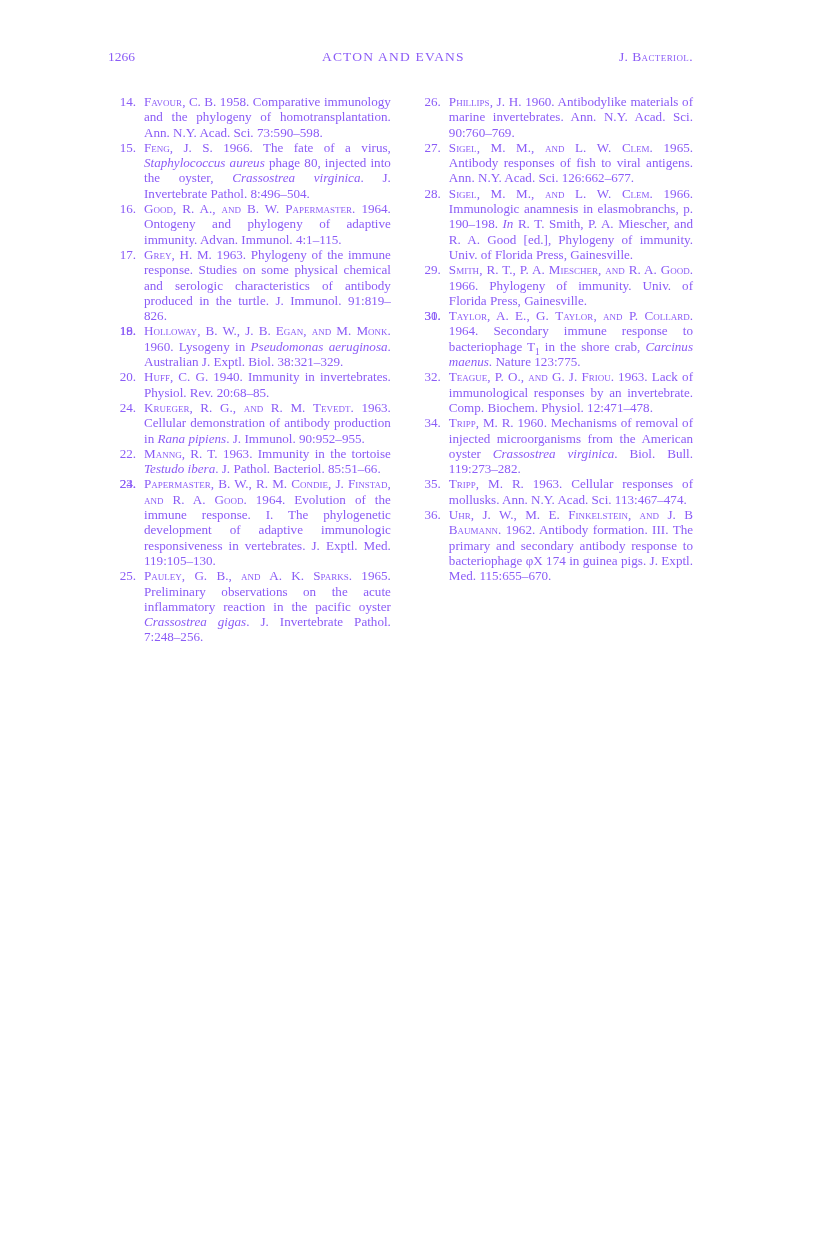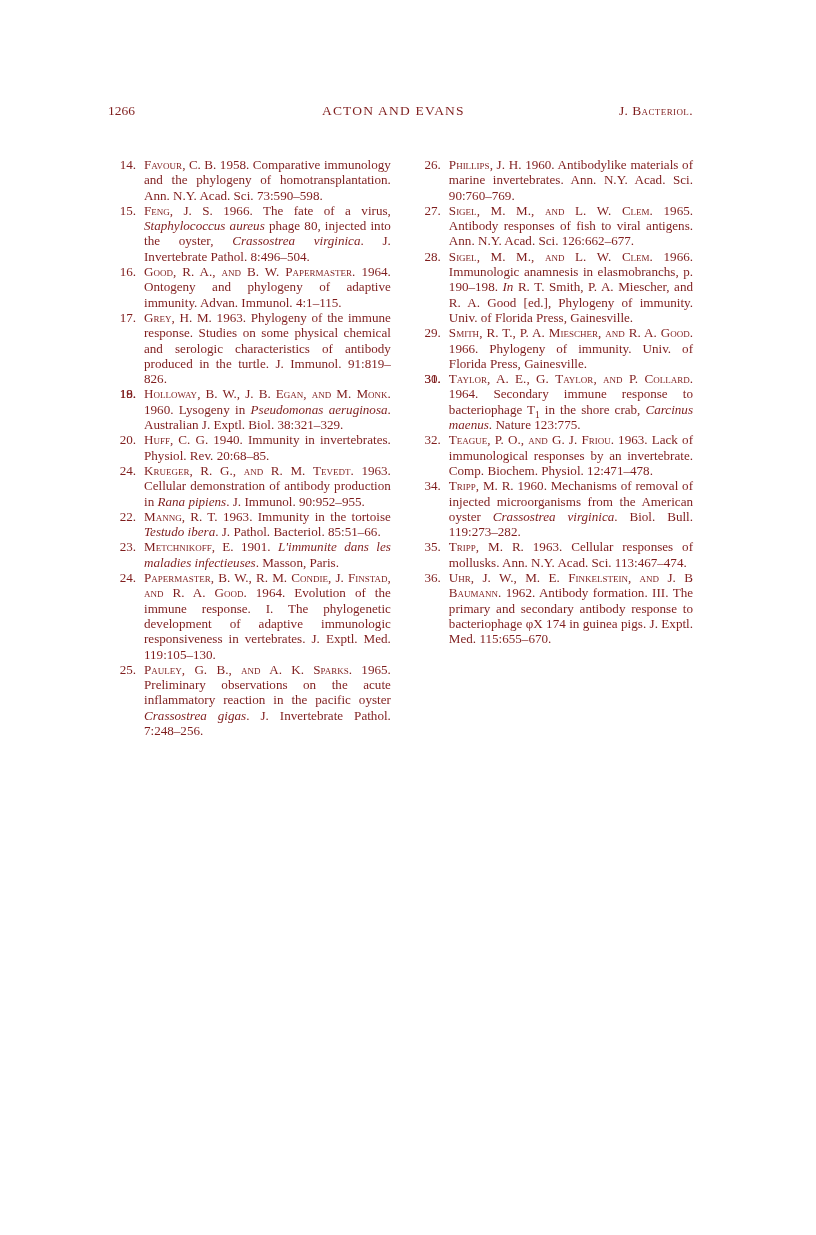--- a/index.html
+++ b/index.html
@@ -6,23 +6,23 @@
     margin: 0;
     padding: 0;
     background: #ffffff;
   }
   .page {
     position: relative;
     width: 752px;
     height: 1235px;
     box-sizing: border-box;
     background: #ffffff;
-    color: #7f1d1d;
+    color: #8b5cf6;
     font-family: "Liberation Serif", "DejaVu Serif", serif;
-    padding: 103px 59px 0 108px;
+    padding: 49px 59px 0 108px;
     overflow: hidden;
   }
   .header {
     position: relative;
     height: 18px;
     font-size: 13.5px;
     line-height: 16px;
   }
   .page-num {
     position: absolute;
@@ -40,21 +40,21 @@
     position: absolute;
     right: 0;
     top: 0;
     font-variant: small-caps;
     font-size: 13.5px;
     letter-spacing: 0.4px;
   }
   .columns {
     display: flex;
     gap: 22px;
-    margin-top: 36px;
+    margin-top: 27px;
   }
   .col {
     list-style: none;
     margin: 0;
     padding: 0;
     width: 315px;
     font-size: 13.1px;
     line-height: 15.3px;
   }
   .col:last-child { width: 312px; }
@@ -88,21 +88,21 @@
     <ol class="col" id="col-left">
         <li class="ref"><span class="num">14.</span><span><span class="sc">Favour</span><span>, C. B. 1958. Comparative immunology and the phylogeny of homotransplantation. Ann. N.Y. Acad. Sci. </span><span class="bd">73</span><span>:590–598.</span></span></li>
         <li class="ref"><span class="num">15.</span><span><span class="sc">Feng</span><span>, J. S. 1966. The fate of a virus, </span><span class="it">Staphylococcus aureus</span><span> phage 80, injected into the oyster, </span><span class="it">Crassostrea virginica</span><span>. J. Invertebrate Pathol. </span><span class="bd">8</span><span>:496–504.</span></span></li>
         <li class="ref"><span class="num">16.</span><span><span class="sc">Good</span><span>, R. A., </span><span class="sc">and</span><span> B. W. </span><span class="sc">Papermaster</span><span>. 1964. Ontogeny and phylogeny of adaptive immunity. Advan. Immunol. </span><span class="bd">4</span><span>:1–115.</span></span></li>
         <li class="ref"><span class="num">17.</span><span><span class="sc">Grey</span><span>, H. M. 1963. Phylogeny of the immune response. Studies on some physical chemical and serologic characteristics of antibody produced in the turtle. J. Immunol. </span><span class="bd">91</span><span>:819–826.</span></span></li>
         <li class="ref"><span class="num">18.</span></li>
         <li class="ref"><span class="num">19.</span><span><span class="sc">Holloway</span><span>, B. W., J. B. </span><span class="sc">Egan</span><span>, </span><span class="sc">and</span><span> M. </span><span class="sc">Monk</span><span>. 1960. Lysogeny in </span><span class="it">Pseudomonas aeruginosa</span><span>. Australian J. Exptl. Biol. </span><span class="bd">38</span><span>:321–329.</span></span></li>
         <li class="ref"><span class="num">20.</span><span><span class="sc">Huff</span><span>, C. G. 1940. Immunity in invertebrates. Physiol. Rev. </span><span class="bd">20</span><span>:68–85.</span></span></li>
         <li class="ref"><span class="num">24.</span><span><span class="sc">Krueger</span><span>, R. G., </span><span class="sc">and</span><span> R. M. </span><span class="sc">Tevedt</span><span>. 1963. Cellular demonstration of antibody production in </span><span class="it">Rana pipiens</span><span>. J. Immunol. </span><span class="bd">90</span><span>:952–955.</span></span></li>
         <li class="ref"><span class="num">22.</span><span><span class="sc">Manng</span><span>, R. T. 1963. Immunity in the tortoise </span><span class="it">Testudo ibera</span><span>. J. Pathol. Bacteriol. </span><span class="bd">85</span><span>:51–66.</span></span></li>
-        <li class="ref"><span class="num">23.</span><span><span class="sc">Metchnikoff</span><span>, E. 1901. </span><span class="it">L'immunite dans les maladies infectieuses</span><span>. Masson, Paris.</span></span></li>
+        <li class="ref"><span class="num">23.</span></li>
         <li class="ref"><span class="num">24.</span><span><span class="sc">Papermaster</span><span>, B. W., R. M. </span><span class="sc">Condie</span><span>, J. </span><span class="sc">Finstad</span><span>, </span><span class="sc">and</span><span> R. A. </span><span class="sc">Good</span><span>. 1964. Evolution of the immune response. I. The phylogenetic development of adaptive immunologic responsiveness in vertebrates. J. Exptl. Med. </span><span class="bd">119</span><span>:105–130.</span></span></li>
         <li class="ref"><span class="num">25.</span><span><span class="sc">Pauley</span><span>, G. B., </span><span class="sc">and</span><span> A. K. </span><span class="sc">Sparks</span><span>. 1965. Preliminary observations on the acute inflammatory reaction in the pacific oyster </span><span class="it">Crassostrea gigas</span><span>. J. Invertebrate Pathol. </span><span class="bd">7</span><span>:248–256.</span></span></li>
       </ol>
     <ol class="col" id="col-right">
         <li class="ref"><span class="num">26.</span><span><span class="sc">Phillips</span><span>, J. H. 1960. Antibodylike materials of marine invertebrates. Ann. N.Y. Acad. Sci. </span><span class="bd">90</span><span>:760–769.</span></span></li>
         <li class="ref"><span class="num">27.</span><span><span class="sc">Sigel</span><span>, M. M., </span><span class="sc">and</span><span> L. W. </span><span class="sc">Clem</span><span>. 1965. Antibody responses of fish to viral antigens. Ann. N.Y. Acad. Sci. </span><span class="bd">126</span><span>:662–677.</span></span></li>
         <li class="ref"><span class="num">28.</span><span><span class="sc">Sigel</span><span>, M. M., </span><span class="sc">and</span><span> L. W. </span><span class="sc">Clem</span><span>. 1966. Immunologic anamnesis in elasmobranchs, p. 190–198. </span><span class="it">In</span><span> R. T. Smith, P. A. Miescher, and R. A. Good [ed.], Phylogeny of immunity. Univ. of Florida Press, Gainesville.</span></span></li>
         <li class="ref"><span class="num">29.</span><span><span class="sc">Smith</span><span>, R. T., P. A. </span><span class="sc">Miescher</span><span>, </span><span class="sc">and</span><span> R. A. </span><span class="sc">Good</span><span>. 1966. Phylogeny of immunity. Univ. of Florida Press, Gainesville.</span></span></li>
         <li class="ref"><span class="num">30.</span></li>
         <li class="ref"><span class="num">31.</span><span><span class="sc">Taylor</span><span>, A. E., G. </span><span class="sc">Taylor</span><span>, </span><span class="sc">and</span><span> P. </span><span class="sc">Collard</span><span>. 1964. Secondary immune response to bacteriophage T</span><span class="subsc">1</span><span> in the shore crab, </span><span class="it">Carcinus maenus</span><span>. Nature </span><span class="bd">123</span><span>:775.</span></span></li>

